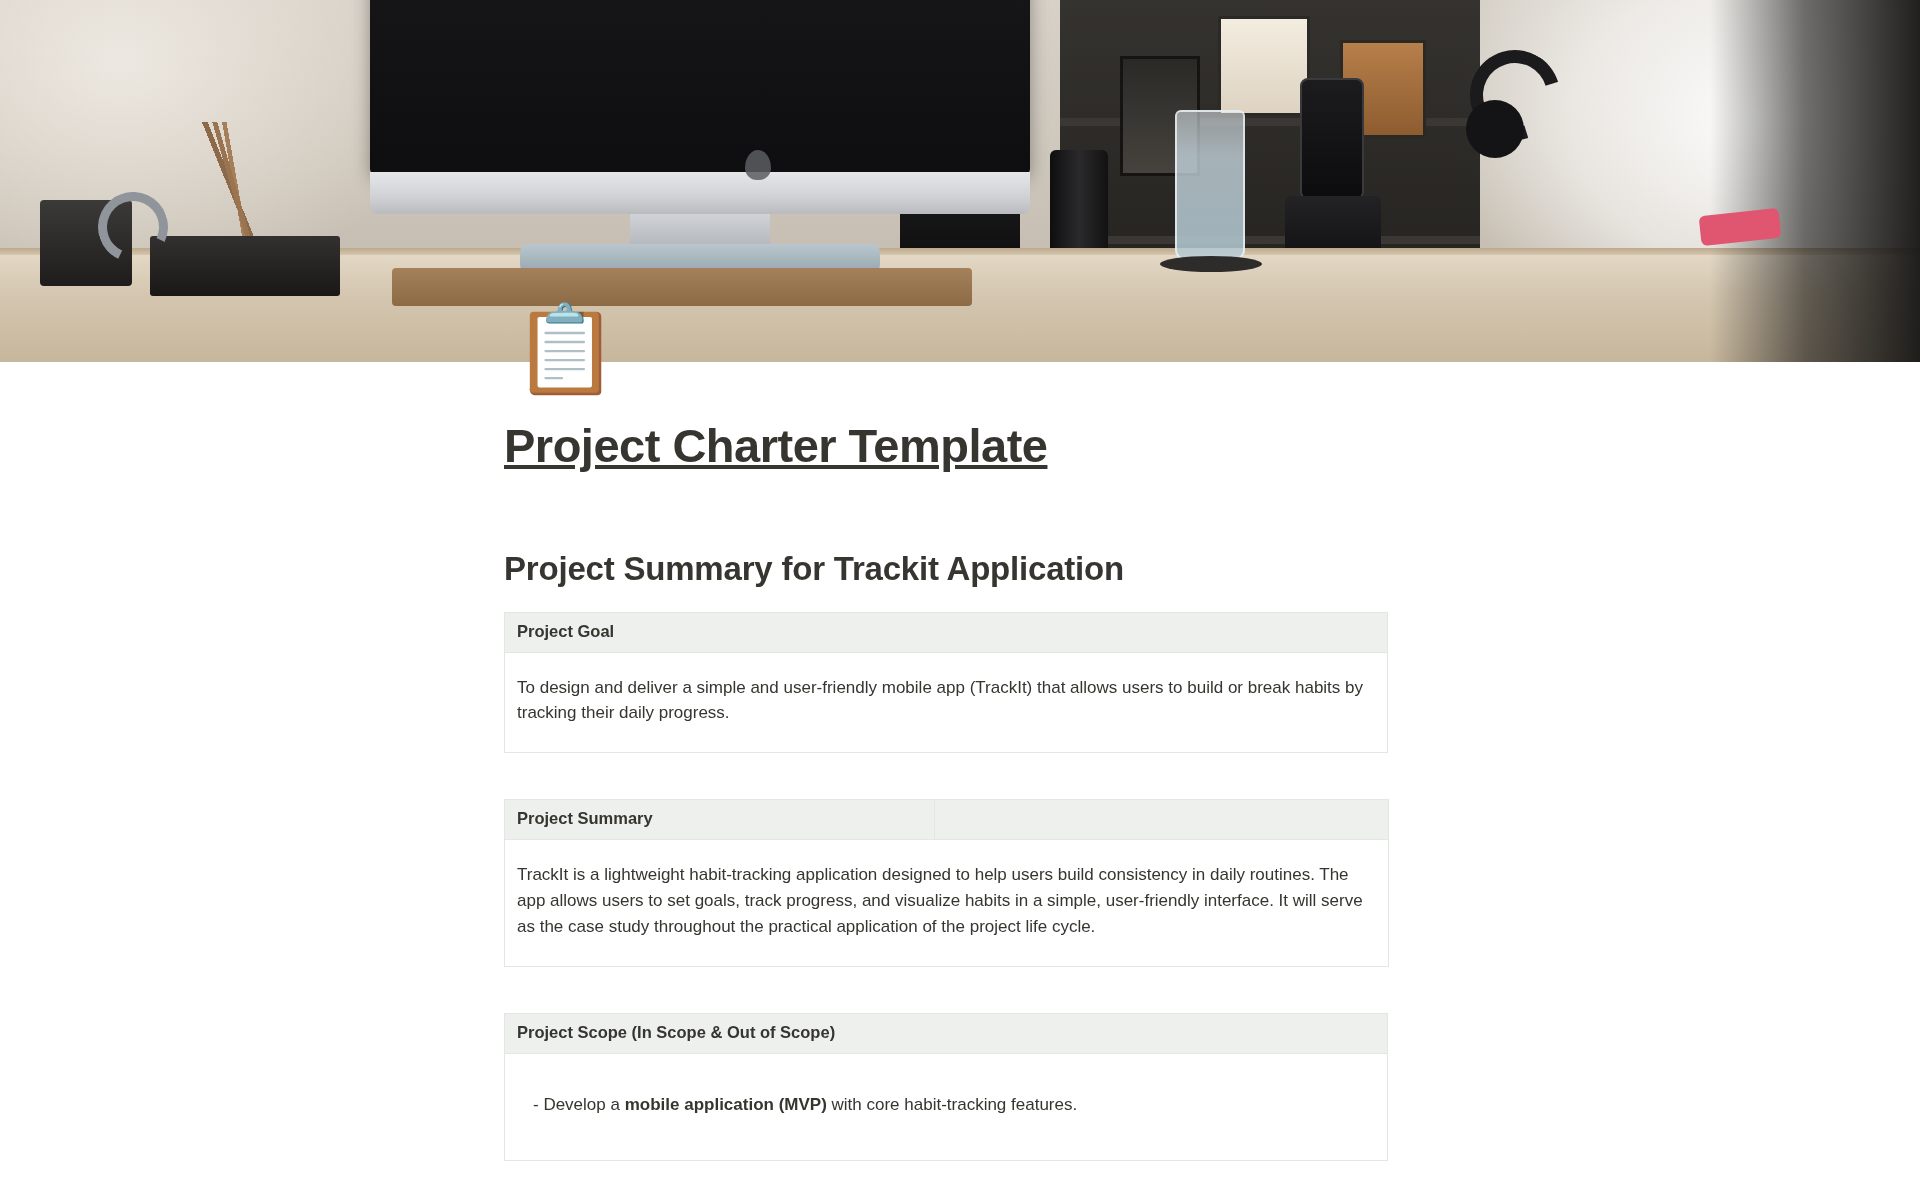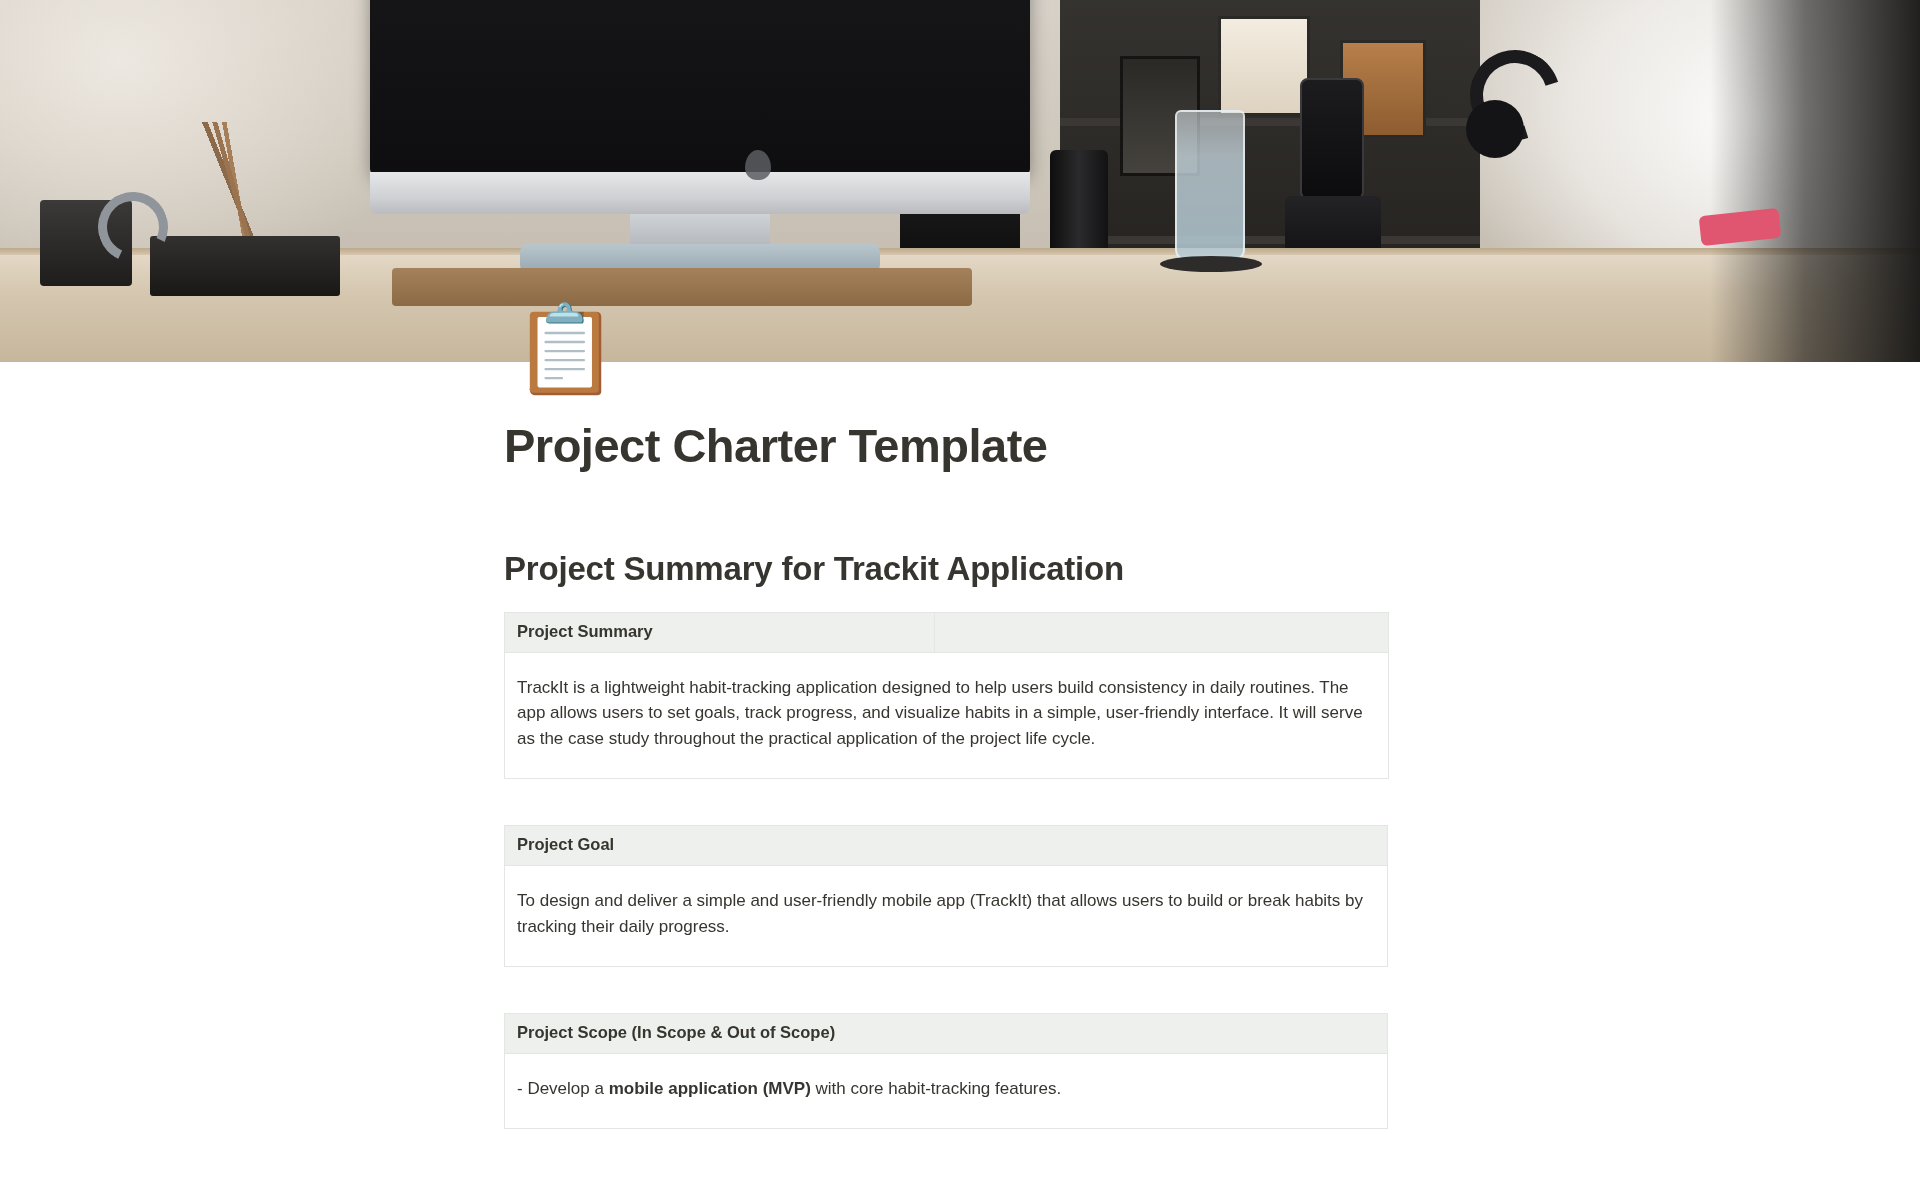--- a/index.html
+++ b/index.html
@@ -305,20 +305,21 @@
     padding-left: 504px;
     padding-right: 504px;
   }
   h1.doc-title {
     margin: 56px 0 0 0;
     font-size: 47px;
     line-height: 1.2;
     font-weight: 700;
     letter-spacing: -0.5px;
     color: #37352f;
+    text-decoration: underline;
   }
   h2.section-heading {
     margin: 74px 0 22px 0;
     font-size: 33px;
     line-height: 1.25;
     font-weight: 700;
     letter-spacing: -0.2px;
     color: #37352f;
   }
 
@@ -345,21 +346,21 @@
   }
   .table-block tr.body-row td {
     background: #ffffff;
     padding: 22px 12px 26px 12px;
     line-height: 1.52;
     color: #37352f;
   }
   .col-narrow { width: 430px; }
   .col-rest { width: 454px; }
   .bold { font-weight: 700; }
-  p.cell-p { margin: 0; }
+  p.cell-p { margin: 16px; }
 </style>
 </head>
 <body>
 
 <div class="page">
 
   <div class="cover">
     <div class="cover-photo"></div>
     <div class="blinds"></div>
     <div class="shelf"></div>
@@ -397,36 +398,36 @@
   <div class="content">
     <div class="content-inner">
 
       <h1 class="doc-title">Project Charter Template</h1>
 
       <h2 class="section-heading">Project Summary for Trackit Application</h2>
 
       <table class="table-block">
         <tbody>
             <tr class="header-row">
-          <td class="col-narrow">Project Summary</td>
-          <td class="col-rest"></td>
+          <td colspan="2">Project Goal</td>
         </tr>
         <tr class="body-row">
-          <td colspan="2">TrackIt is a lightweight habit-tracking application designed to help users build consistency in daily routines. The app allows users to set goals, track progress, and visualize habits in a simple, user-friendly interface. It will serve as the case study throughout the practical application of the project life cycle.</td>
+          <td colspan="2">To design and deliver a simple and user-friendly mobile app (TrackIt) that allows users to build or break habits by tracking their daily progress.</td>
         </tr>
       </tbody>
         </table>
 
       <table class="table-block">
         <tbody>
             <tr class="header-row">
-          <td colspan="2">Project Goal</td>
+          <td class="col-narrow">Project Summary</td>
+          <td class="col-rest"></td>
         </tr>
         <tr class="body-row">
-          <td colspan="2">To design and deliver a simple and user-friendly mobile app (TrackIt) that allows users to build or break habits by tracking their daily progress.</td>
+          <td colspan="2">TrackIt is a lightweight habit-tracking application designed to help users build consistency in daily routines. The app allows users to set goals, track progress, and visualize habits in a simple, user-friendly interface. It will serve as the case study throughout the practical application of the project life cycle.</td>
         </tr>
       </tbody>
         </table>
 
       <table class="table-block">
         <tbody>
             <tr class="header-row">
           <td colspan="2">Project Scope (In Scope &amp; Out of Scope)</td>
         </tr>
         <tr class="body-row">

